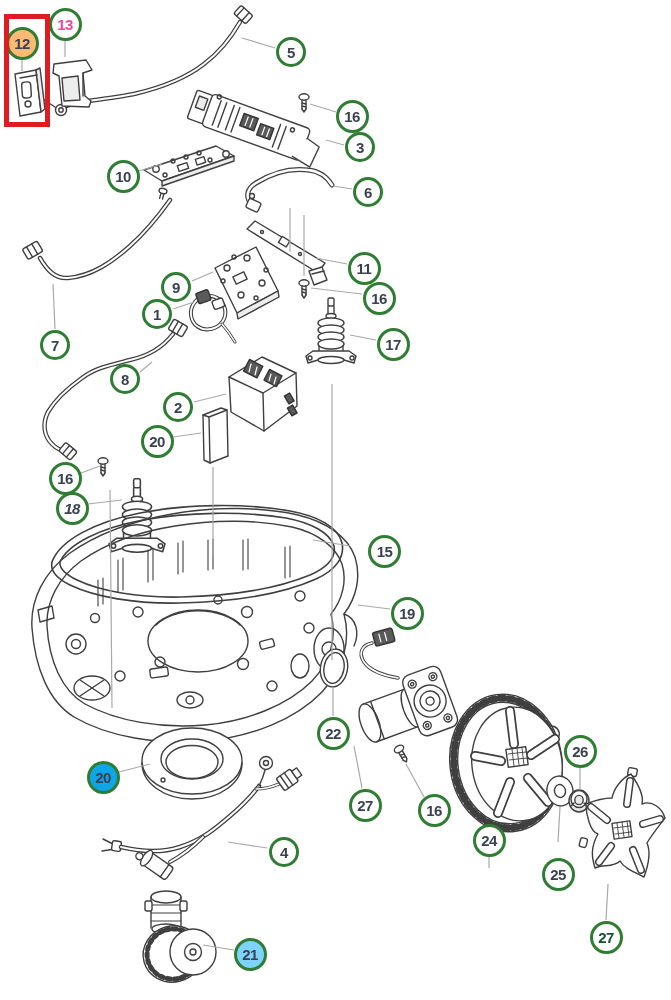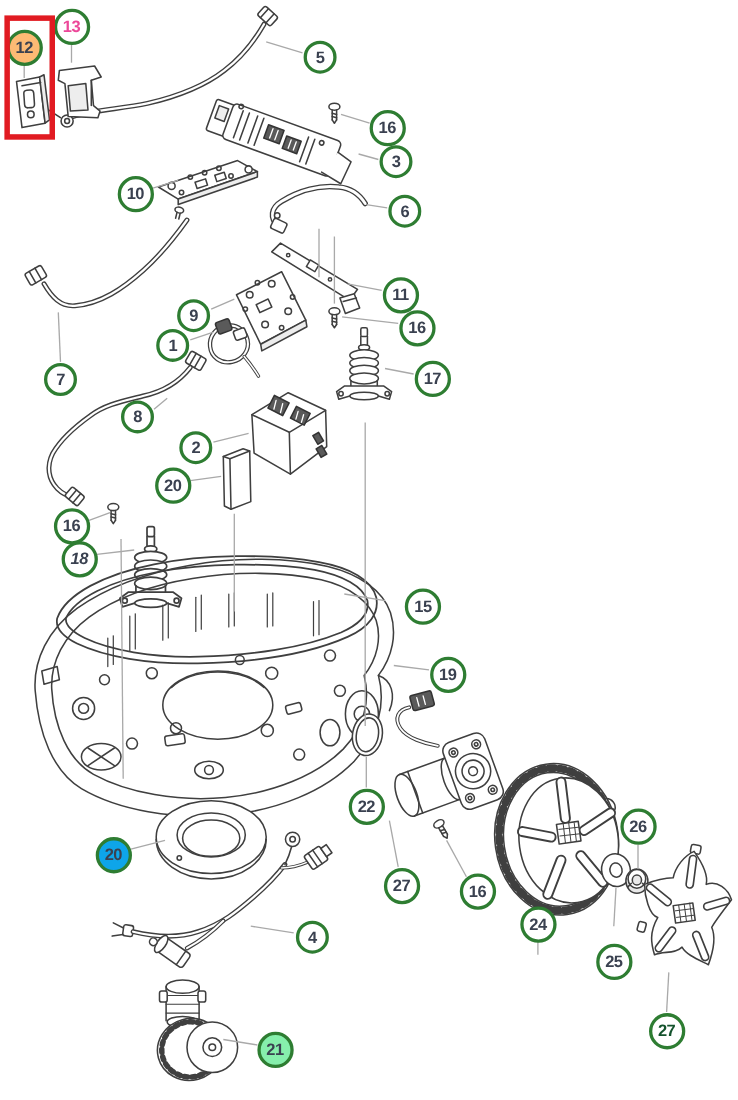--- a/index.html
+++ b/index.html
@@ -510,21 +510,21 @@
     <div class="callout" style="height: 30px; width: 30px; left: 40px; top: 330px; border-color: rgb(46, 125, 50); color: rgb(58, 65, 80); background: rgb(255, 255, 255);">7</div>
     <div class="callout" style="height: 30px; width: 30px; left: 110px; top: 364px; border-color: rgb(46, 125, 50); color: rgb(58, 65, 80); background: rgb(255, 255, 255);">8</div>
     <div class="callout" style="height: 30px; width: 30px; left: 163px; top: 392px; border-color: rgb(46, 125, 50); color: rgb(58, 65, 80); background: rgb(255, 255, 255);">2</div>
     <div class="callout" style="height: 33px; width: 33px; left: 140.5px; top: 424.5px; border-color: rgb(46, 125, 50); color: rgb(58, 65, 80); background: rgb(255, 255, 255);">20</div>
     <div class="callout" style="height: 33px; width: 33px; left: 48.5px; top: 461.5px; border-color: rgb(46, 125, 50); color: rgb(58, 65, 80); background: rgb(255, 255, 255);">16</div>
     <div class="callout" style="height: 33px; width: 33px; left: 55.5px; top: 491.5px; border-color: rgb(46, 125, 50); color: rgb(58, 65, 80); background: rgb(255, 255, 255); font-style: italic;">18</div>
     <div class="callout" style="height: 33px; width: 33px; left: 368px; top: 534.5px; border-color: rgb(46, 125, 50); color: rgb(58, 65, 80); background: rgb(255, 255, 255);">15</div>
     <div class="callout" style="height: 33px; width: 33px; left: 390.5px; top: 596.5px; border-color: rgb(46, 125, 50); color: rgb(58, 65, 80); background: rgb(255, 255, 255);">19</div>
     <div class="callout" style="height: 33px; width: 33px; left: 86.5px; top: 760.5px; border-color: rgb(46, 125, 50); color: rgb(58, 65, 80); background: #0ea5e9;">20</div>
     <div class="callout" style="height: 30px; width: 30px; left: 269px; top: 837px; border-color: rgb(46, 125, 50); color: rgb(58, 65, 80); background: rgb(255, 255, 255);">4</div>
-    <div class="callout" style="height: 33px; width: 33px; left: 233.5px; top: 937.5px; border-color: rgb(46, 125, 50); color: rgb(58, 65, 80); background: #86efac;">21</div>
+    <div class="callout" style="height: 33px; width: 33px; left: 233.5px; top: 937.5px; border-color: rgb(46, 125, 50); color: rgb(58, 65, 80); background: #7dd3fc;">21</div>
     <div class="callout" style="height: 33px; width: 33px; left: 316.5px; top: 716.5px; border-color: rgb(46, 125, 50); color: rgb(58, 65, 80); background: rgb(255, 255, 255);">22</div>
     <div class="callout" style="height: 33px; width: 33px; left: 348.5px; top: 788.5px; border-color: rgb(46, 125, 50); color: rgb(58, 65, 80); background: rgb(255, 255, 255);">27</div>
     <div class="callout" style="height: 33px; width: 33px; left: 417.5px; top: 793.5px; border-color: rgb(46, 125, 50); color: rgb(58, 65, 80); background: rgb(255, 255, 255);">16</div>
     <div class="callout" style="height: 33px; width: 33px; left: 472.5px; top: 824px; border-color: rgb(46, 125, 50); color: rgb(58, 65, 80); background: rgb(255, 255, 255);">24</div>
     <div class="callout" style="height: 33px; width: 33px; left: 541.5px; top: 842.5px; border-color: rgb(46, 125, 50); color: rgb(58, 65, 80); background: rgb(255, 255, 255); margin-top: 15px;">25</div>
     <div class="callout" style="height: 33px; width: 33px; left: 563.5px; top: 734.5px; border-color: rgb(46, 125, 50); color: rgb(58, 65, 80); background: rgb(255, 255, 255);">26</div>
     <div class="callout" style="height: 33px; width: 33px; left: 589.5px; top: 920.5px; border-color: rgb(46, 125, 50); color: #14532d; background: rgb(255, 255, 255);">27</div>
   </div>
 
 </body></html>

